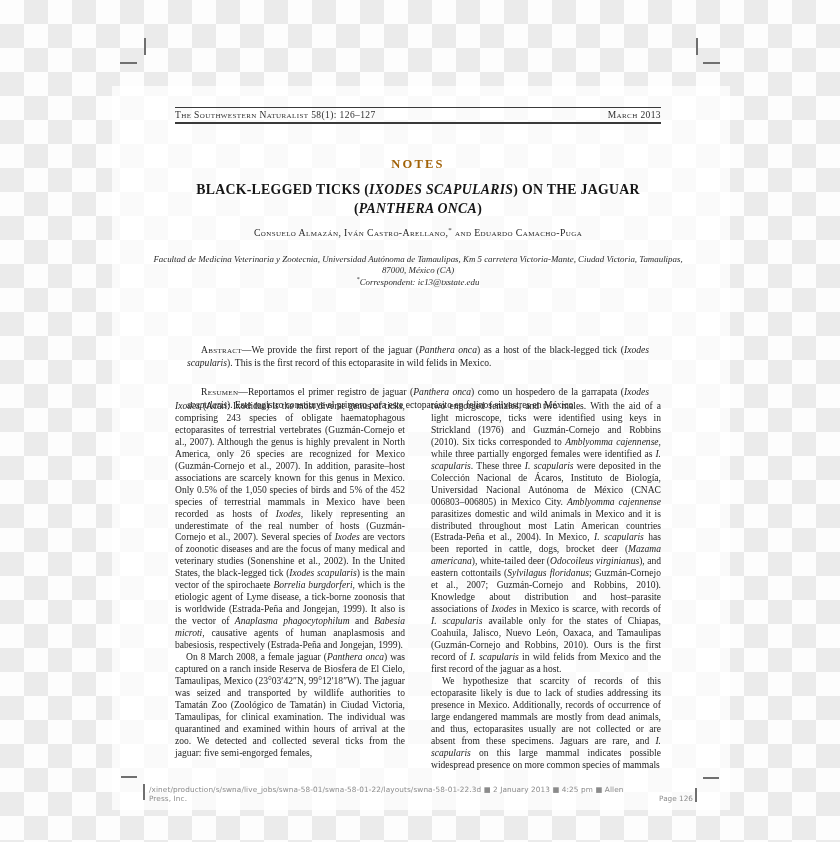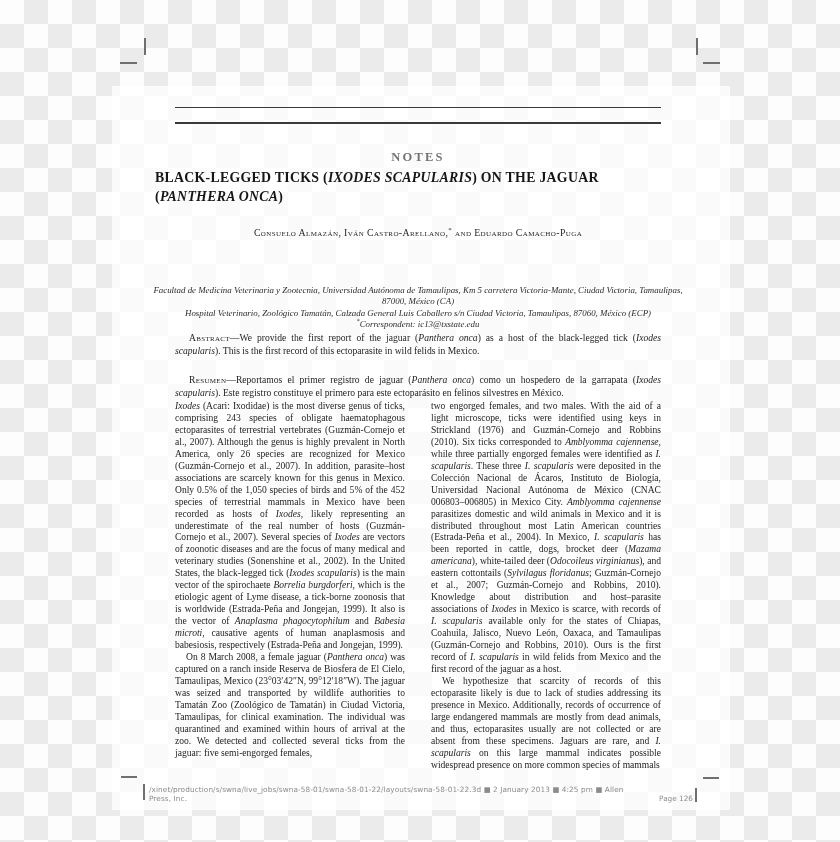--- a/index.html
+++ b/index.html
@@ -22,42 +22,42 @@
   }
   .crop{position:absolute;background:#6f6f6f;z-index:3;}
   .rule-thin{position:absolute;left:63px;width:486px;height:1px;background:#3a3a3a;}
   .rule-thick{position:absolute;left:63px;width:486px;height:2px;background:#3a3a3a;}
   .jheader{
     position:absolute;left:63px;top:24px;width:486px;
     display:flex;justify-content:space-between;
     font-size:9.5px;font-variant:small-caps;letter-spacing:0.4px;color:#2e2e2e;
   }
   .notes{
-    position:absolute;left:63px;top:64px;width:486px;text-align:center;
-    font-weight:bold;font-size:12.5px;letter-spacing:2.2px;color:#737373;
+    position:absolute;left:63px;top:71px;width:486px;text-align:center;
+    font-weight:bold;font-size:12.5px;letter-spacing:2.2px;color:#a16207;
   }
   .title{
-    position:absolute;left:43px;top:82px;width:526px;text-align:left;
+    position:absolute;left:43px;top:94px;width:526px;text-align:center;
     font-weight:bold;font-size:13.8px;line-height:19px;letter-spacing:0.3px;color:#161616;
   }
   .authors{
     position:absolute;left:63px;top:141px;width:486px;text-align:center;
     font-variant:small-caps;font-size:9.8px;letter-spacing:0.4px;color:#262626;
   }
   .affils{
     position:absolute;left:33px;top:168px;width:546px;text-align:center;
-    font-style:italic;font-size:8.9px;line-height:11.4px;color:#2c2c2c;margin-top:31px;
+    font-style:italic;font-size:8.9px;line-height:11.4px;color:#2c2c2c;
   }
   .affils .corr{margin-top:0;}
   .absblock{
     position:absolute;left:63px;width:486px;
     font-size:9.6px;line-height:13px;text-align:justify;color:#242424;
   }
   .absblock .lbl{font-variant:small-caps;letter-spacing:0.3px;}
-  .absblock p{margin:0;text-indent:14px;}
+  .absblock p{margin:12px;text-indent:14px;}
   .cols{
     position:absolute;left:63px;top:314px;width:486px;
     display:flex;gap:26px;
   }
   .col{
     width:237px;
     font-size:9.55px;line-height:11.95px;text-align:justify;color:#242424;
   }
   .col p{margin:0;}
   .col p.indent{text-indent:11px;}
@@ -80,31 +80,34 @@
 <div class="crop" style="left:696px;top:38px;width:1.5px;height:17px;"></div>
 <div class="crop" style="left:703px;top:62px;width:17px;height:1.5px;"></div>
 <div class="crop" style="left:121px;top:776px;width:16px;height:1.5px;"></div>
 <div class="crop" style="left:703px;top:777px;width:16px;height:1.5px;"></div>
 <div class="crop" style="left:143px;top:784px;width:1.5px;height:16px;"></div>
 <div class="crop" style="left:695px;top:788px;width:1.5px;height:14px;"></div>
 
 <div class="page">
 
   <div class="rule-thin" style="top:21px;"></div>
+  <div class="jheader">
+    <span>The Southwestern Naturalist 58(1): 126–127</span>
+    <span>March 2013</span>
+  </div>
   <div class="rule-thick" style="top:36px;"></div>
 
   <div class="notes">NOTES</div>
 
   <div class="title">BLACK-LEGGED TICKS (<i>IXODES SCAPULARIS</i>) ON THE JAGUAR<br>(<i>PANTHERA ONCA</i>)</div>
 
   <div class="authors">Consuelo Almazán, Iván Castro-Arellano,<sup>*</sup> and Eduardo Camacho-Puga</div>
 
   <div class="affils">
     <div>Facultad de Medicina Veterinaria y Zootecnia, Universidad Autónoma de Tamaulipas, Km 5 carretera Victoria-Mante, Ciudad Victoria, Tamaulipas, 87000, México (CA)</div>
-    <div>Hospital Veterinario, Zoológico Tamatán, Calzada General Luis Caballero s/n Ciudad Victoria, Tamaulipas, 87060, México (ECP)</div>
     <div class="corr"><sup>*</sup>Correspondent: ic13@txstate.edu</div>
   </div>
 
   <div class="absblock" style="top:245px;">
     <p><span class="lbl">Abstract</span><span>—We provide the first report of the jaguar (<i>Panthera onca</i>) as a host of the black-legged tick (<i>Ixodes scapularis</i>). This is the first record of this ectoparasite in wild felids in Mexico.</span></p>
   </div>
 
   <div class="absblock" style="top:287px;">
     <p><span class="lbl">Resumen</span><span>—Reportamos el primer registro de jaguar (<i>Panthera onca</i>) como un hospedero de la garrapata (<i>Ixodes scapularis</i>). Este registro constituye el primero para este ectoparásito en felinos silvestres en México.</span></p>
   </div>

